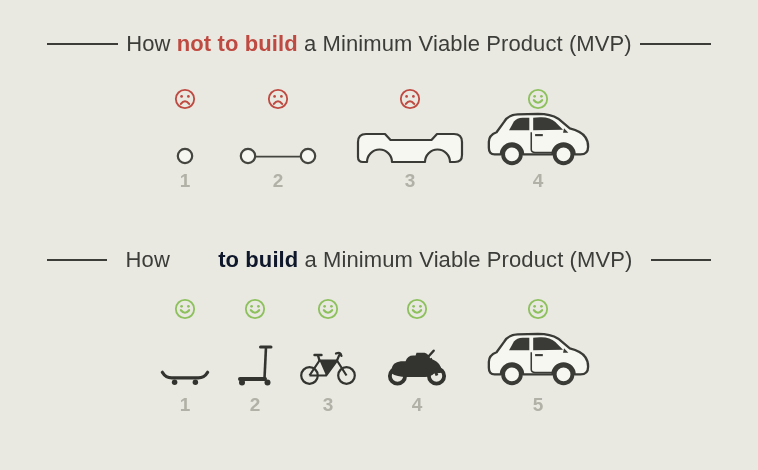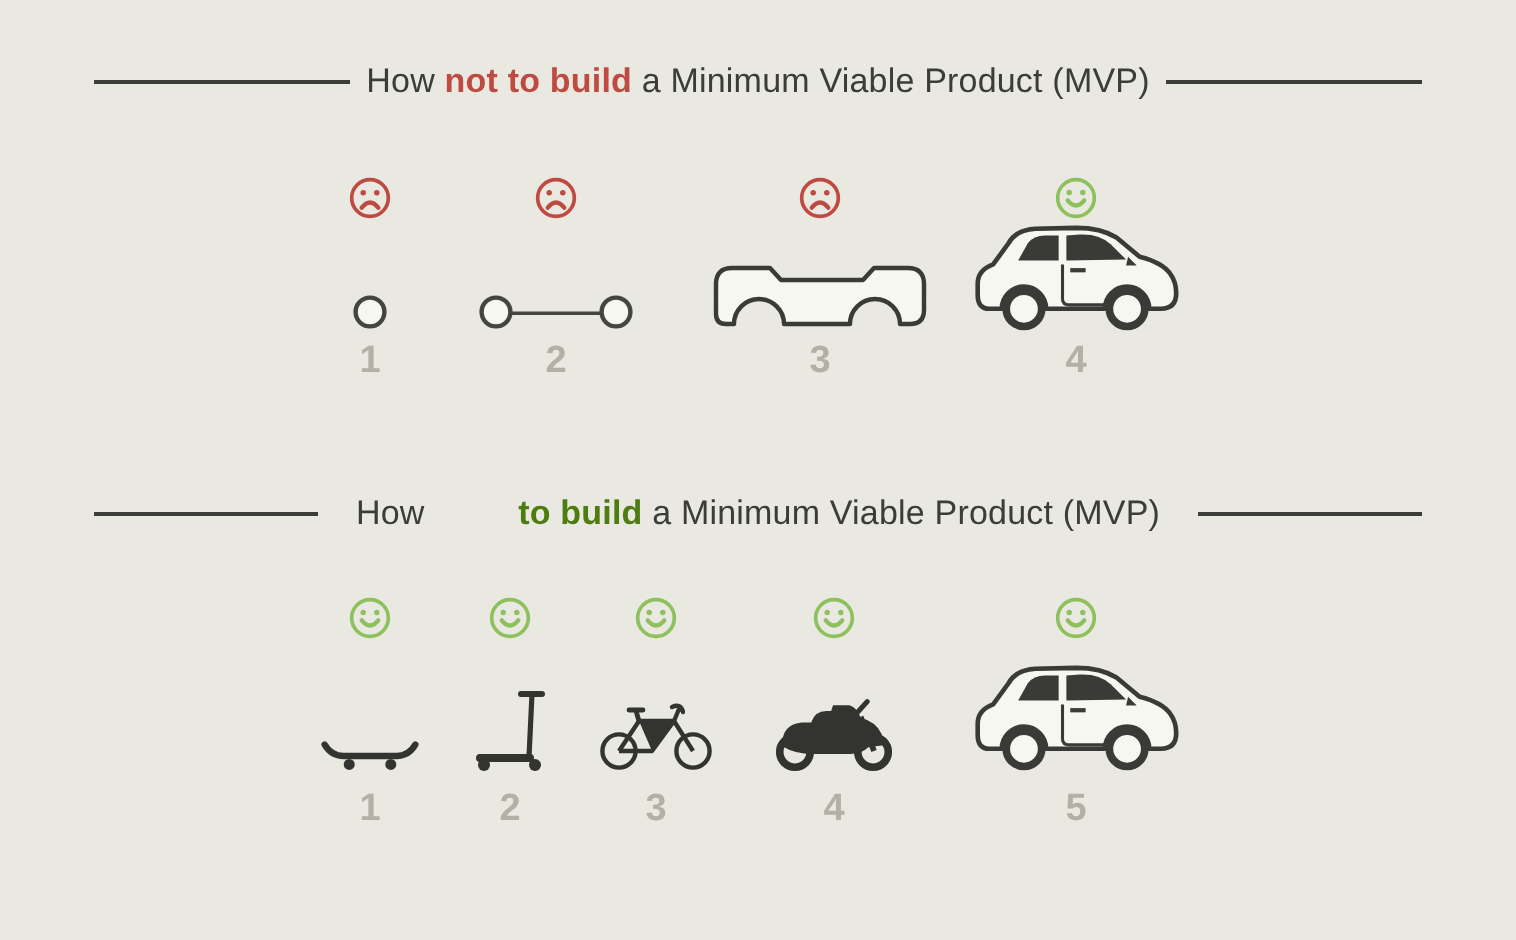--- a/index.html
+++ b/index.html
@@ -6,28 +6,28 @@
   .canvas{
     position:relative;width:758px;height:470px;margin:0 auto;
     background:#e9e9e2;overflow:hidden;
     font-family:"Liberation Sans", sans-serif;
   }
   .title-row{position:absolute;left:47px;right:47px;display:flex;align-items:center;}
   .t1{top:31px;}
   .t2{top:247px;}
   .rule{flex:1;height:2px;background:#3c3c39;}
   .title{
-    font-size:17px;color:#3c3c39;white-space:nowrap;margin:0;font-weight:400;
+    font-size:22px;color:#3c3c39;white-space:nowrap;margin:0;font-weight:400;
     letter-spacing:0.1px;
   }
   .t1 .title{padding:0 8px;}
   .t2 .title{padding:0 19px;}
   .title strong{font-weight:700;}
   .hl-red{color:#bf4a41;}
-  .hl-green{color:#4d7c0f;margin-left:42px;}
+  .hl-green{color:#0f172a;margin-left:42px;}
   .items{position:absolute;left:0;right:0;}
   .s1{top:88px;height:110px;}
   .s2{top:298px;height:120px;}
   .item{position:absolute;transform:translateX(-50%);display:flex;flex-direction:column;align-items:center;}
   .s1 .item:nth-child(1){left:185px;}
   .s1 .item:nth-child(2){left:278px;}
   .s1 .item:nth-child(3){left:410px;}
   .s1 .item:nth-child(4){left:538px;}
   .s2 .item:nth-child(1){left:185px;}
   .s2 .item:nth-child(2){left:255px;}

